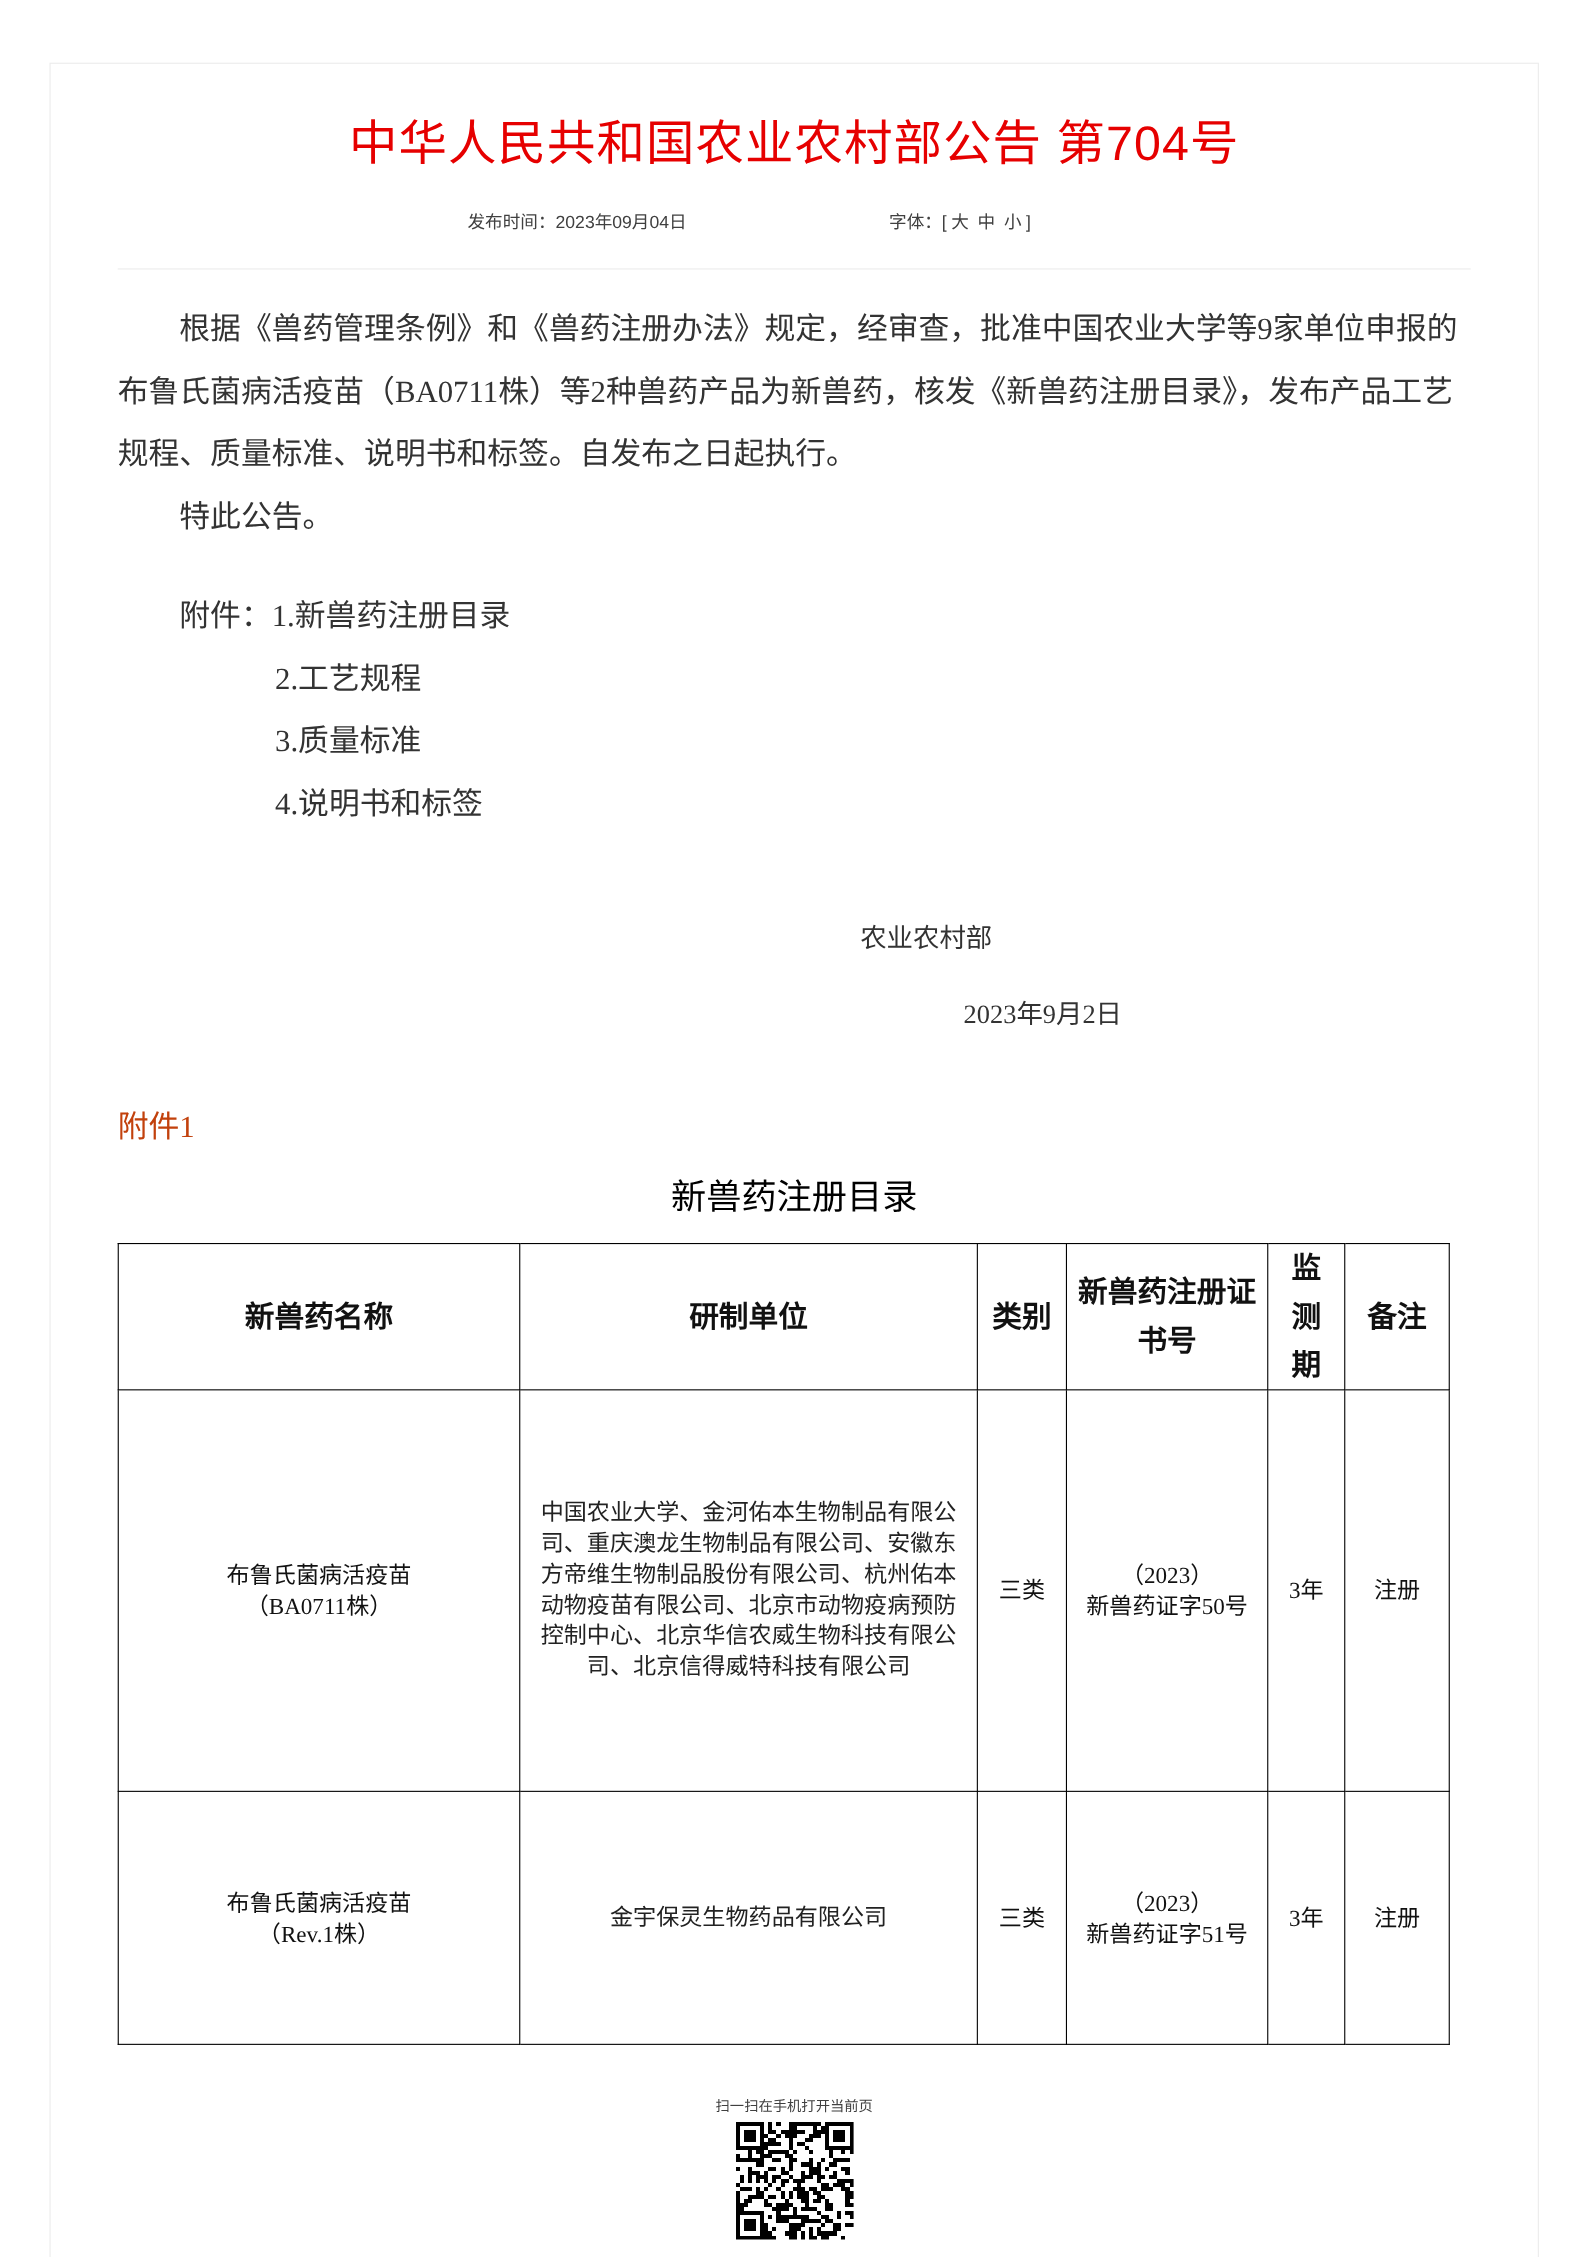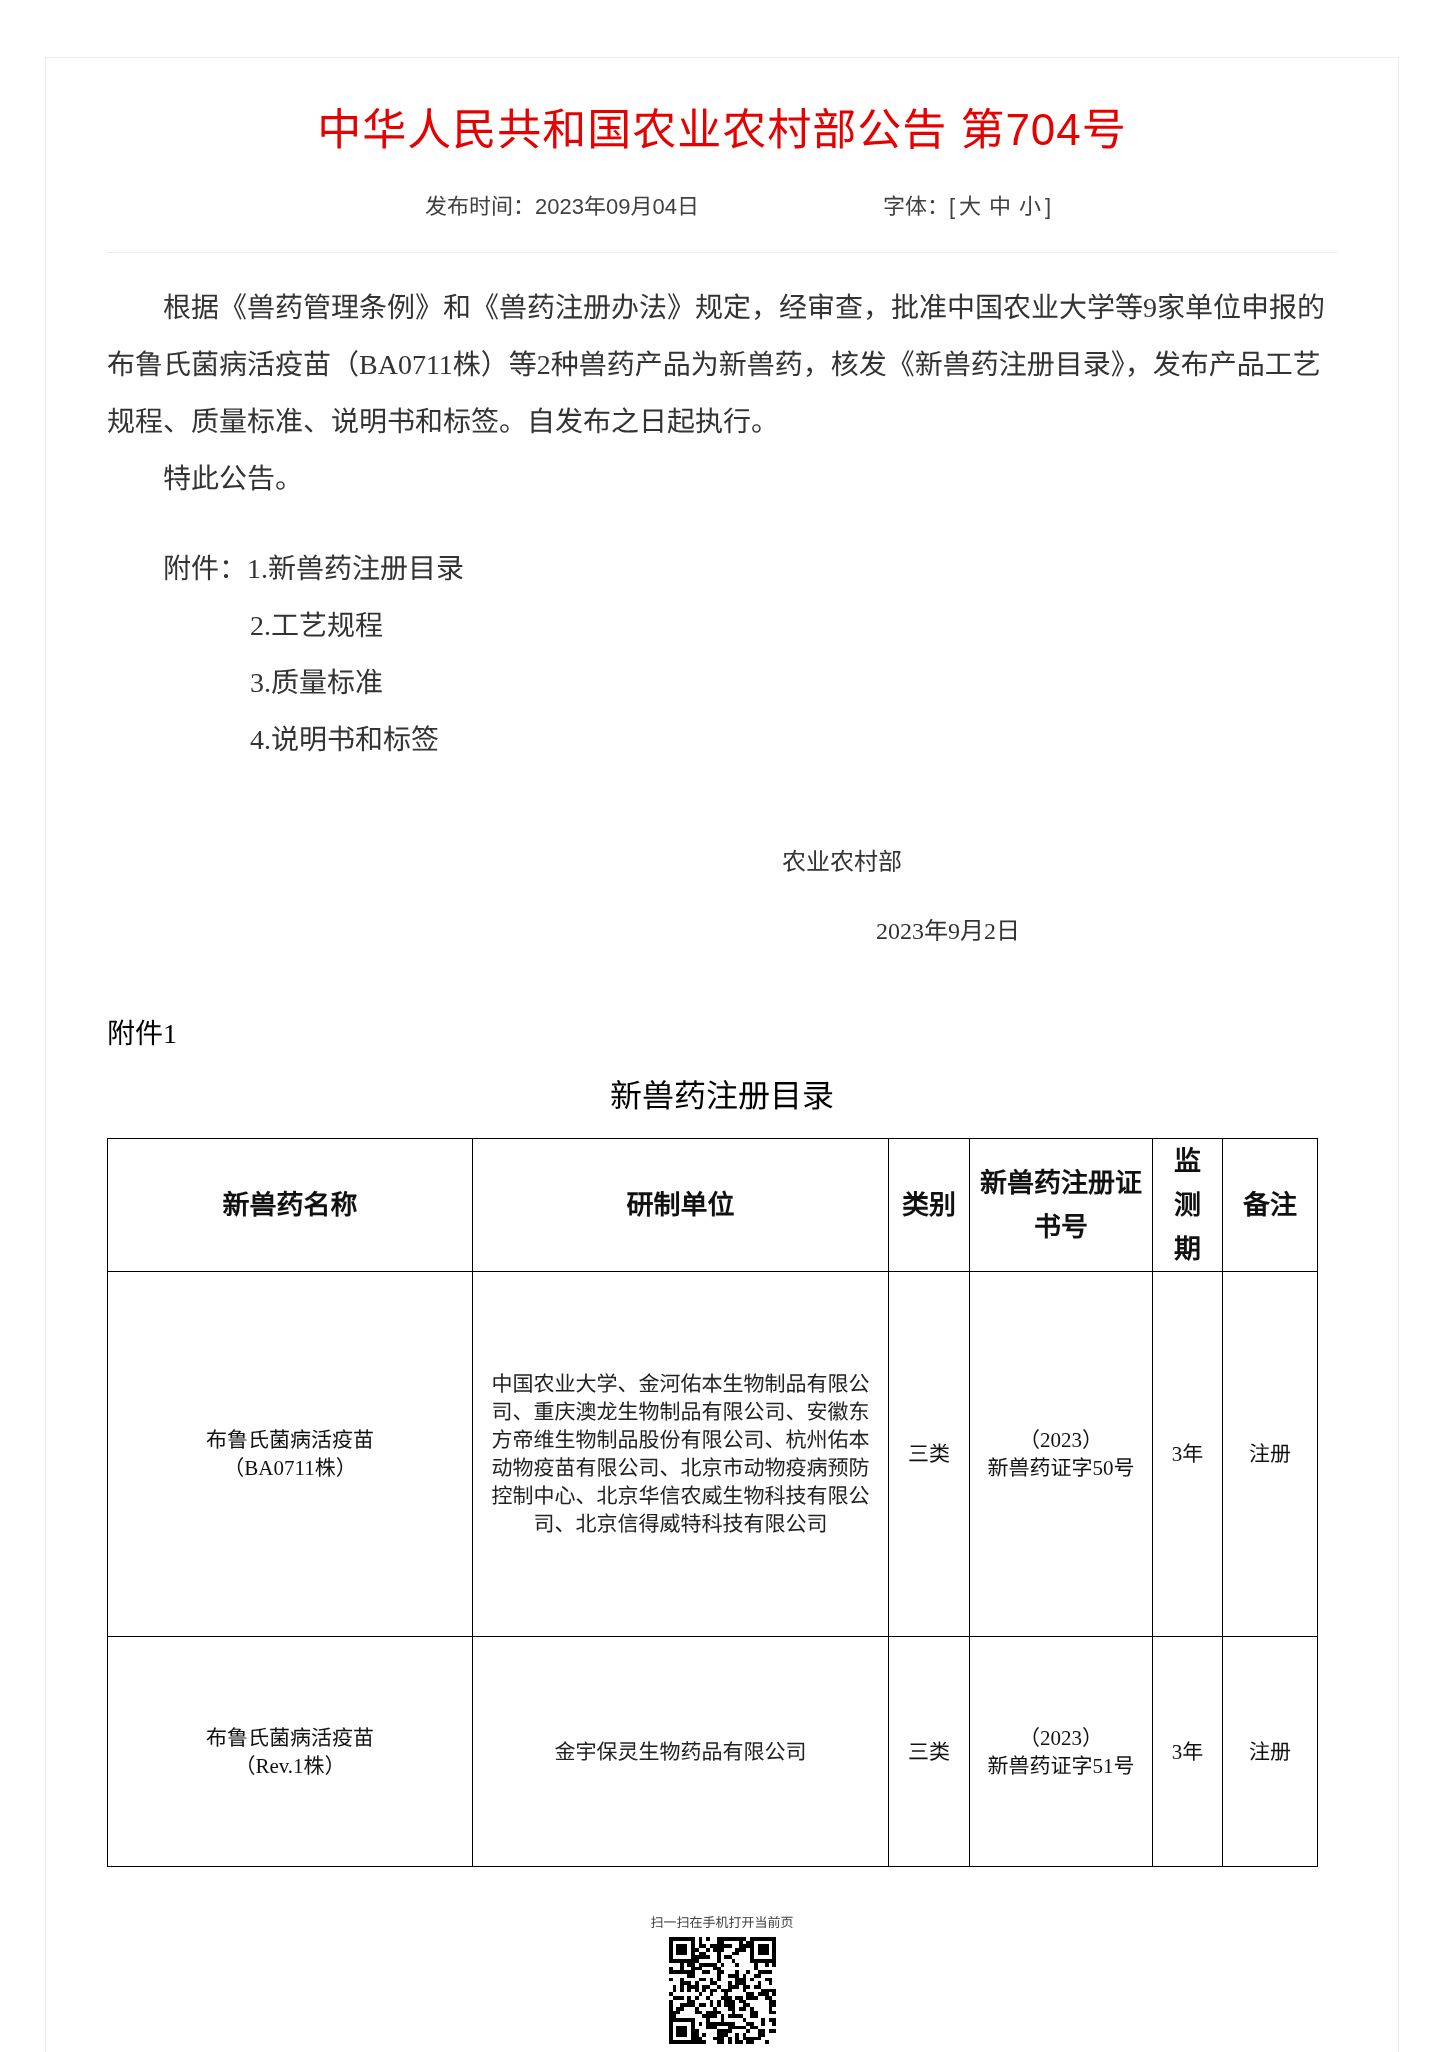--- a/index.html
+++ b/index.html
@@ -20,40 +20,40 @@
     text-align:center;
     font-size:44px;
     letter-spacing:1px;
     color:#e60000;
     font-family:"Liberation Sans","DejaVu Sans",sans-serif;
     font-weight:400;
   }
   .meta-row{
     display:flex;align-items:baseline;
     margin-top:30px;
-    font-size:22px;color:#404040;
+    font-size:16px;color:#404040;
     font-family:"Liberation Sans","DejaVu Sans",sans-serif;
   }
   .meta-date{margin-left:318px;}
   .meta-font{margin-left:184px;}
   .meta-font .fs-link{cursor:pointer;margin:0 4px;}
   .divider{border-bottom:1px solid #ececec;margin-top:32px;}
   .para{
     font-size:28px;line-height:57px;
     text-indent:56px;color:#333;
     margin:0;
   }
   .para.first{margin-top:26px;}
   .attach{margin-top:33px;font-size:28px;line-height:57px;color:#333;}
   .attach-first{padding-left:56px;}
   .attach-item{margin-left:143px;}
   .signature{margin-top:66px;font-size:24px;color:#333;text-align:right;}
   .sig-name{padding-right:435px;line-height:57px;}
   .sig-date{padding-right:317px;line-height:57px;margin-top:12px;}
-  .annex-label{margin-top:54px;font-size:28px;line-height:40px;color:#000000;}
+  .annex-label{margin-top:54px;font-size:28px;line-height:40px;color:#c2410c;}
   .table-title{
     margin-top:16px;text-align:center;
     font-size:32px;font-weight:normal;color:#000000;
   }
   table.registry{
     margin-top:22px;
     border-collapse:collapse;
     width:1210px;
     table-layout:fixed;
     color:#111;

